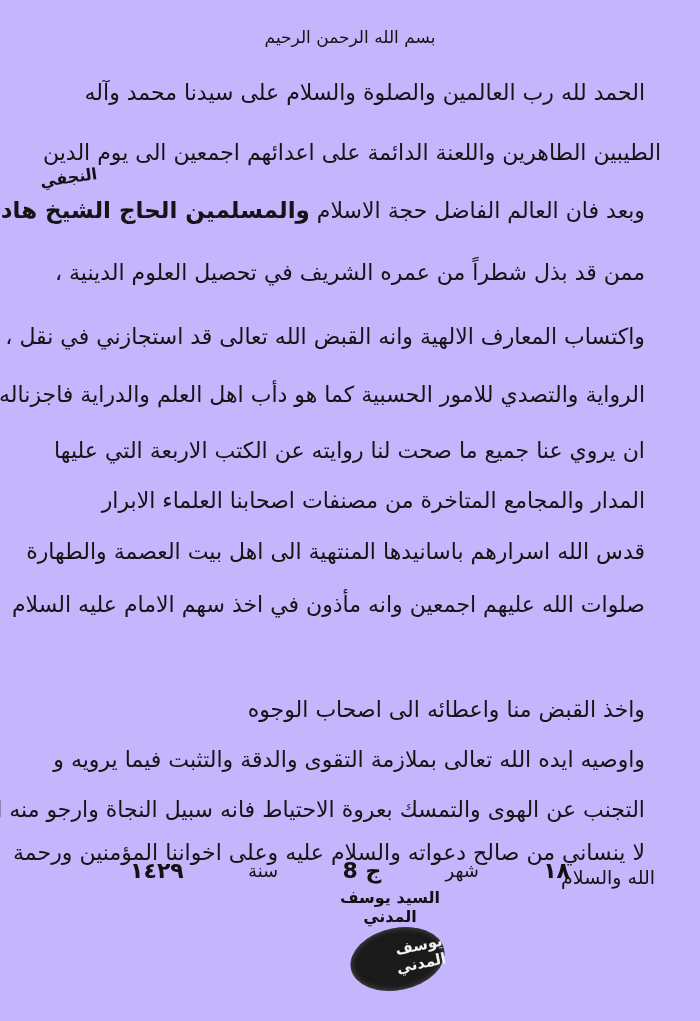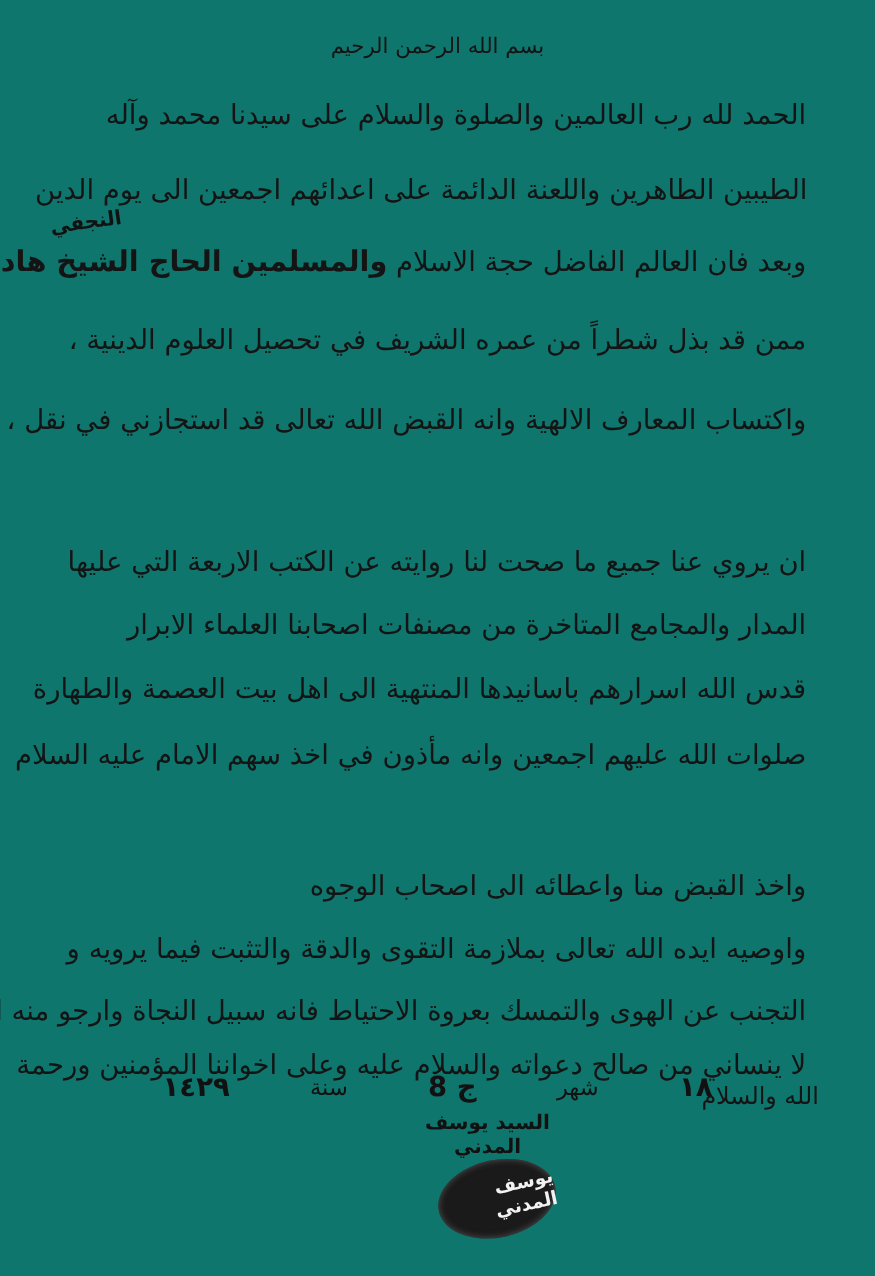--- a/index.html
+++ b/index.html
@@ -1,23 +1,23 @@
 <!DOCTYPE html>
 <html><head>
 <meta charset="utf-8">
 <style>
   html, body { margin: 0; padding: 0; background: #ffffff; }
   body { width: 700px; height: 1021px; position: relative; overflow: hidden;
          font-family: "DejaVu Sans", sans-serif; color: #111111; }
-  .page { position: absolute; inset: 0; background: #0f766e; }
+  .page { position: absolute; inset: 0; background: #c4b5fd; }
   .line { position: absolute; direction: rtl; white-space: nowrap; font-size: 22px;
           line-height: 30px; color: #141414; }
   .basmala { top: 22px; left: 250px; width: 200px; text-align: center; font-size: 17px; }
   .l1  { top: 78px;  right: 55px; }
-  .l2  { top: 138px; right: 54px; margin-left: 19px; }
+  .l2  { top: 138px; right: 39px; margin-left: 19px; }
   .l3  { top: 195px; right: 55px; }
   .l3 .bold { font-weight: bold; font-size: 23px; }
   .note { position: absolute; top: 168px; left: 40px; font-size: 16px; direction: rtl;
           font-weight: bold; transform: rotate(-8deg); }
   .l4  { top: 258px; right: 55px; }
   .l5  { top: 322px; right: 55px; }
   .l6  { top: 380px; right: 55px; }
   .l7  { top: 436px; right: 55px; }
   .l8  { top: 486px; right: 55px; }
   .l9  { top: 537px; right: 55px; }
@@ -46,20 +46,21 @@
 <div class="page">
 
   <div class="line basmala">بسم الله الرحمن الرحيم</div>
 
   <div class="line l1">الحمد لله رب العالمين والصلوة والسلام على سيدنا محمد وآله</div>
   <div class="line l2">الطيبين الطاهرين واللعنة الدائمة على اعدائهم اجمعين الى يوم الدين</div>
   <div class="line l3">وبعد فان العالم الفاضل حجة الاسلام <span class="bold">والمسلمين الحاج الشيخ هادي</span></div>
   <div class="note">النجفي</div>
   <div class="line l4">ممن قد بذل شطراً من عمره الشريف في تحصيل العلوم الدينية ،</div>
   <div class="line l5">واكتساب المعارف الالهية وانه القبض الله تعالى قد استجازني في نقل ،</div>
+  <div class="line l6">الرواية والتصدي للامور الحسبية كما هو دأب اهل العلم والدراية فاجزناله</div>
   <div class="line l7">ان يروي عنا جميع ما صحت لنا روايته عن الكتب الاربعة التي عليها</div>
   <div class="line l8">المدار والمجامع المتاخرة من مصنفات اصحابنا العلماء الابرار</div>
   <div class="line l9">قدس الله اسرارهم باسانيدها المنتهية الى اهل بيت العصمة والطهارة</div>
   <div class="line l10">صلوات الله عليهم اجمعين وانه مأذون في اخذ سهم الامام عليه السلام</div>
   <div class="line l13">واوصيه ايده الله تعالى بملازمة التقوى والدقة والتثبت فيما يرويه و</div>
   <div class="line l12">واخذ القبض منا واعطائه الى اصحاب الوجوه</div>
   <div class="line l14">التجنب عن الهوى والتمسك بعروة الاحتياط فانه سبيل النجاة وارجو منه ان</div>
   <div class="line l15">لا ينساني من صالح دعواته والسلام عليه وعلى اخواننا المؤمنين ورحمة</div>
 
   <div class="line l16">الله والسلام</div>

